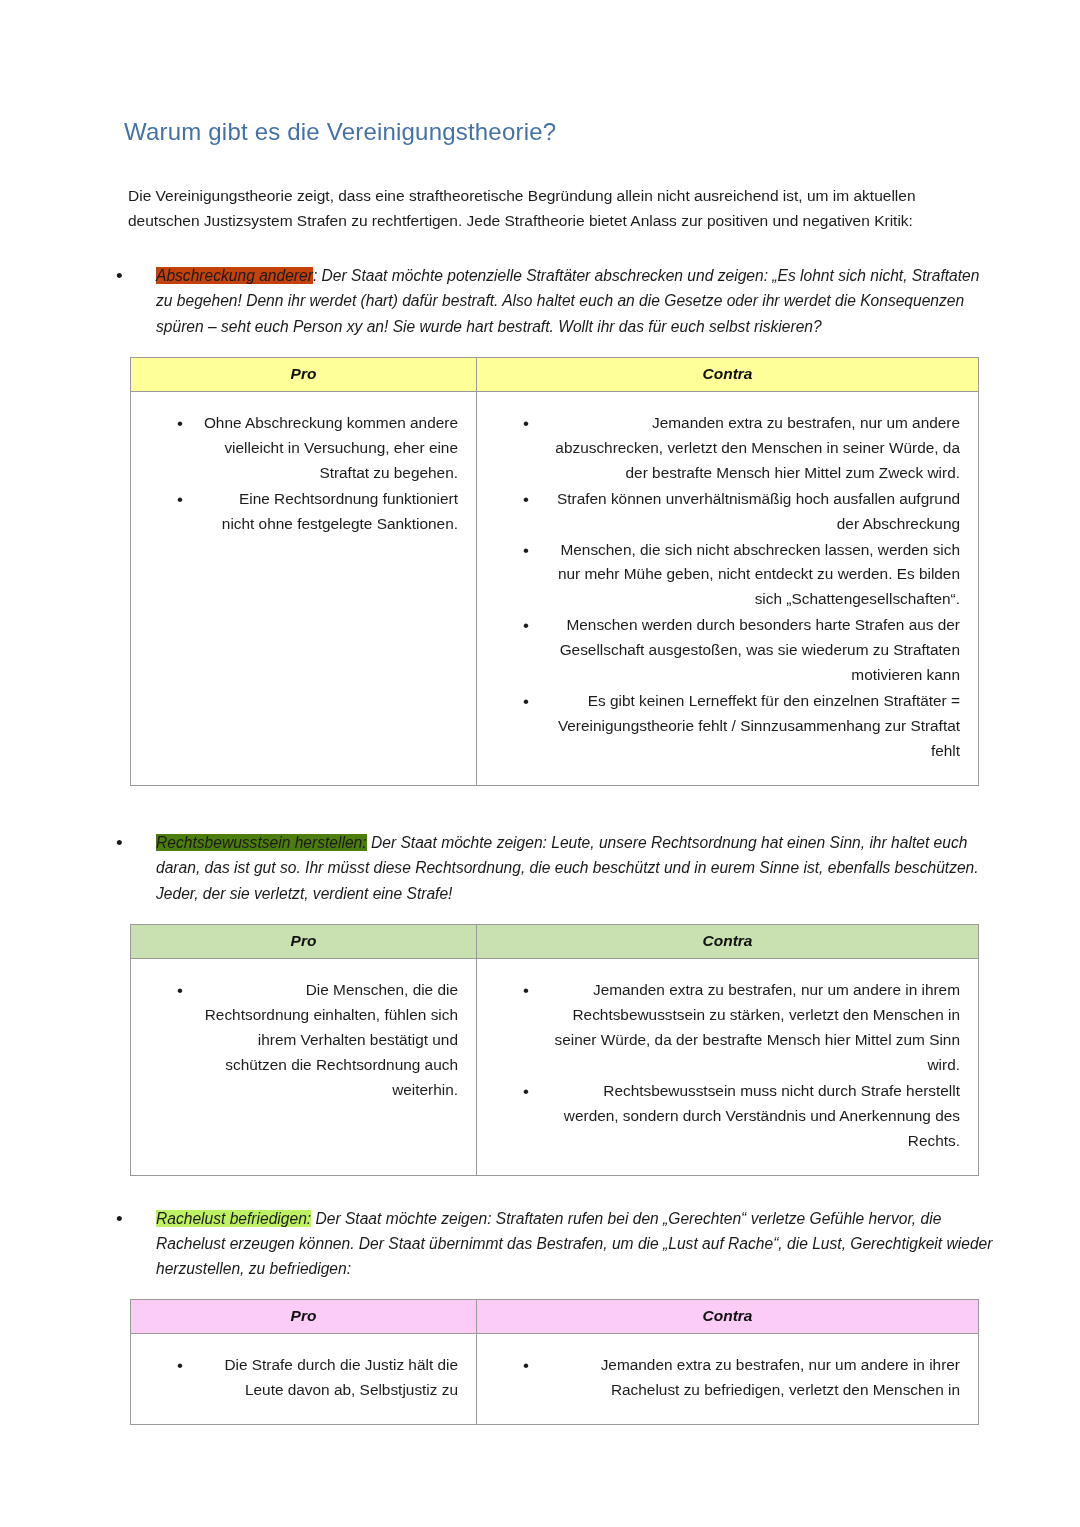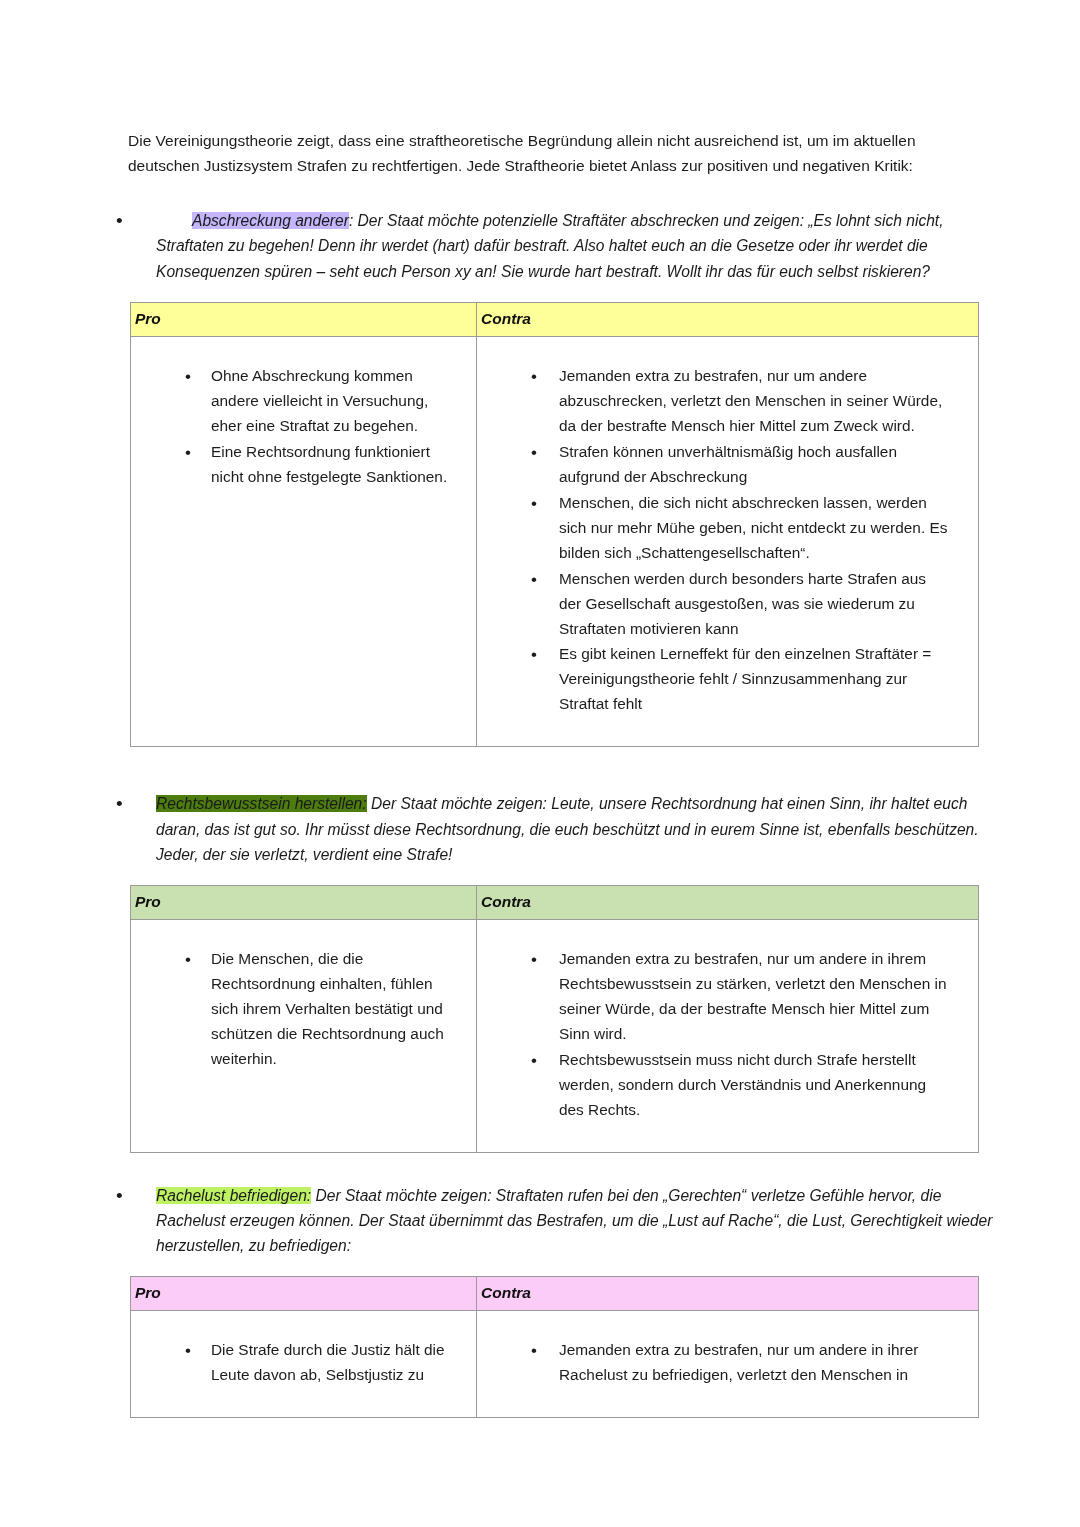--- a/index.html
+++ b/index.html
@@ -78,56 +78,57 @@
     line-height: 1.55;
     color: #1a1a1a;
   }
   .bullet-text {
     font-size: 15.6px;
     font-style: italic;
     line-height: 1.62;
     color: #1a1a1a;
     width: 840px;
   }
-  .hl-yellow { background: #c4b5fd; margin-left: 36px; }
+  .hl-yellow { background: #c2410c; }
   .hl-green  { background: #4d7c0f; font-style: italic; }
   .hl-peach  { background: #bef264; }
 
   
   .pro-contra {
     border-collapse: collapse;
     table-layout: fixed;
     width: 848px;
     margin: 0 0 0 20px;
     border: 1px solid #9a9a9a;
   }
   .pro-contra col.c1 { width: 346px; }
   .pro-contra col.c2 { width: 502px; }
   .pro-contra th,
   .pro-contra td {
     border: 1px solid #9a9a9a;
     padding: 0;
     vertical-align: top;
   }
   .pro-contra th {
-    text-align: left;
+    text-align: center;
     font-style: italic;
     font-weight: bold;
     font-size: 15.5px;
     padding: 7px 4px 8px;
     color: #111111;
   }
   .t-yellow th { background: #ffff99; }
   .t-green  th { background: #c9e0b0; }
   .t-pink   th { background: #fbccf5; }
 
   .cell-list {
-    margin: 16px;
+    margin: 8px;
     padding: 11px 10px 12px 0;
     list-style: none;
+    text-align: right;
   }
   .cell-list li {
     position: relative;
     padding-left: 64px;
     margin: 0 0 1px 0;
     font-size: 15.4px;
     line-height: 1.62;
     color: #1c1c1c;
   }
   .cell-list li::before {
@@ -146,20 +147,21 @@
   .t-yellow td.body-cell { height: 330px; }
   .t-green  td.body-cell { height: 172px; }
   .t-pink   td.body-cell { height: 48px; }
 </style>
 </head>
 <body>
 
 <div class="page">
   <div class="content">
 
+    <h1 class="doc-title">Warum gibt es die Vereinigungstheorie?</h1>
 
     <p class="intro">Die Vereinigungstheorie zeigt, dass eine straftheoretische Begründung allein nicht ausreichend ist, um im aktuellen deutschen Justizsystem Strafen zu rechtfertigen. Jede Straftheorie bietet Anlass zur positiven und negativen Kritik:</p>
 
 
     <div class="bullet-block">
       <div class="bullet-text">
         <span class="hl-yellow">Abschreckung anderer</span><span>: Der Staat möchte potenzielle Straftäter abschrecken und zeigen: „Es lohnt sich nicht, Straftaten zu begehen! Denn ihr werdet (hart) dafür bestraft. Also haltet euch an die Gesetze oder ihr werdet die Konsequenzen spüren – seht euch Person xy an! Sie wurde hart bestraft. Wollt ihr das für euch selbst riskieren?</span>
       </div>
     </div>
 

